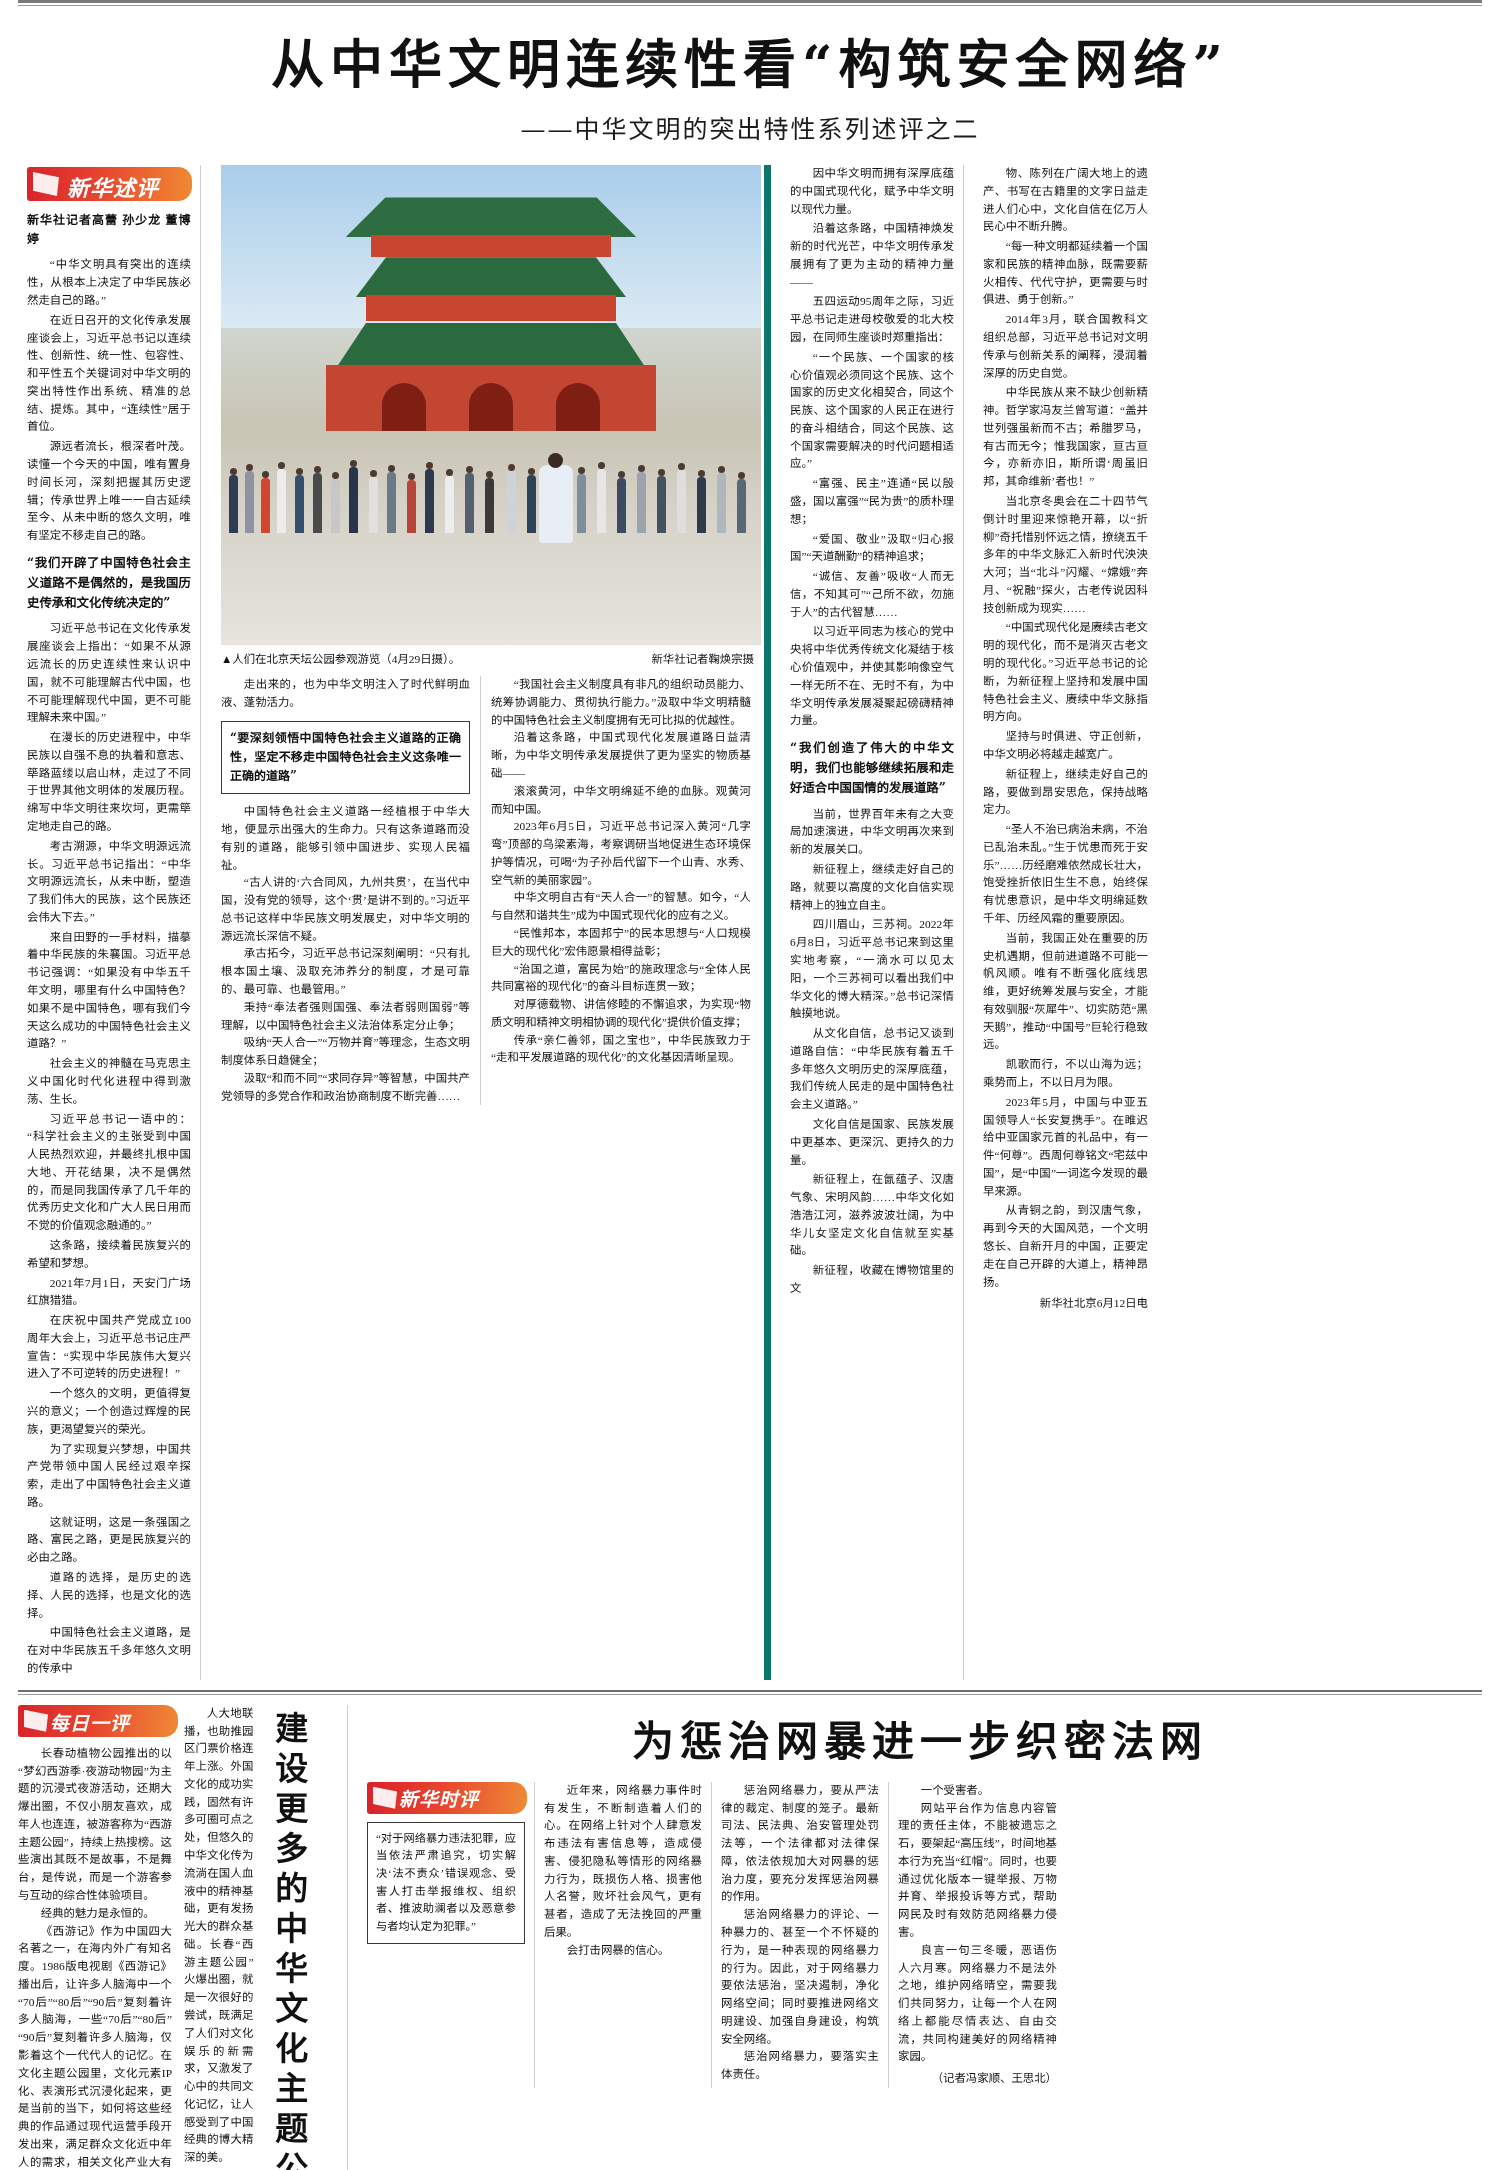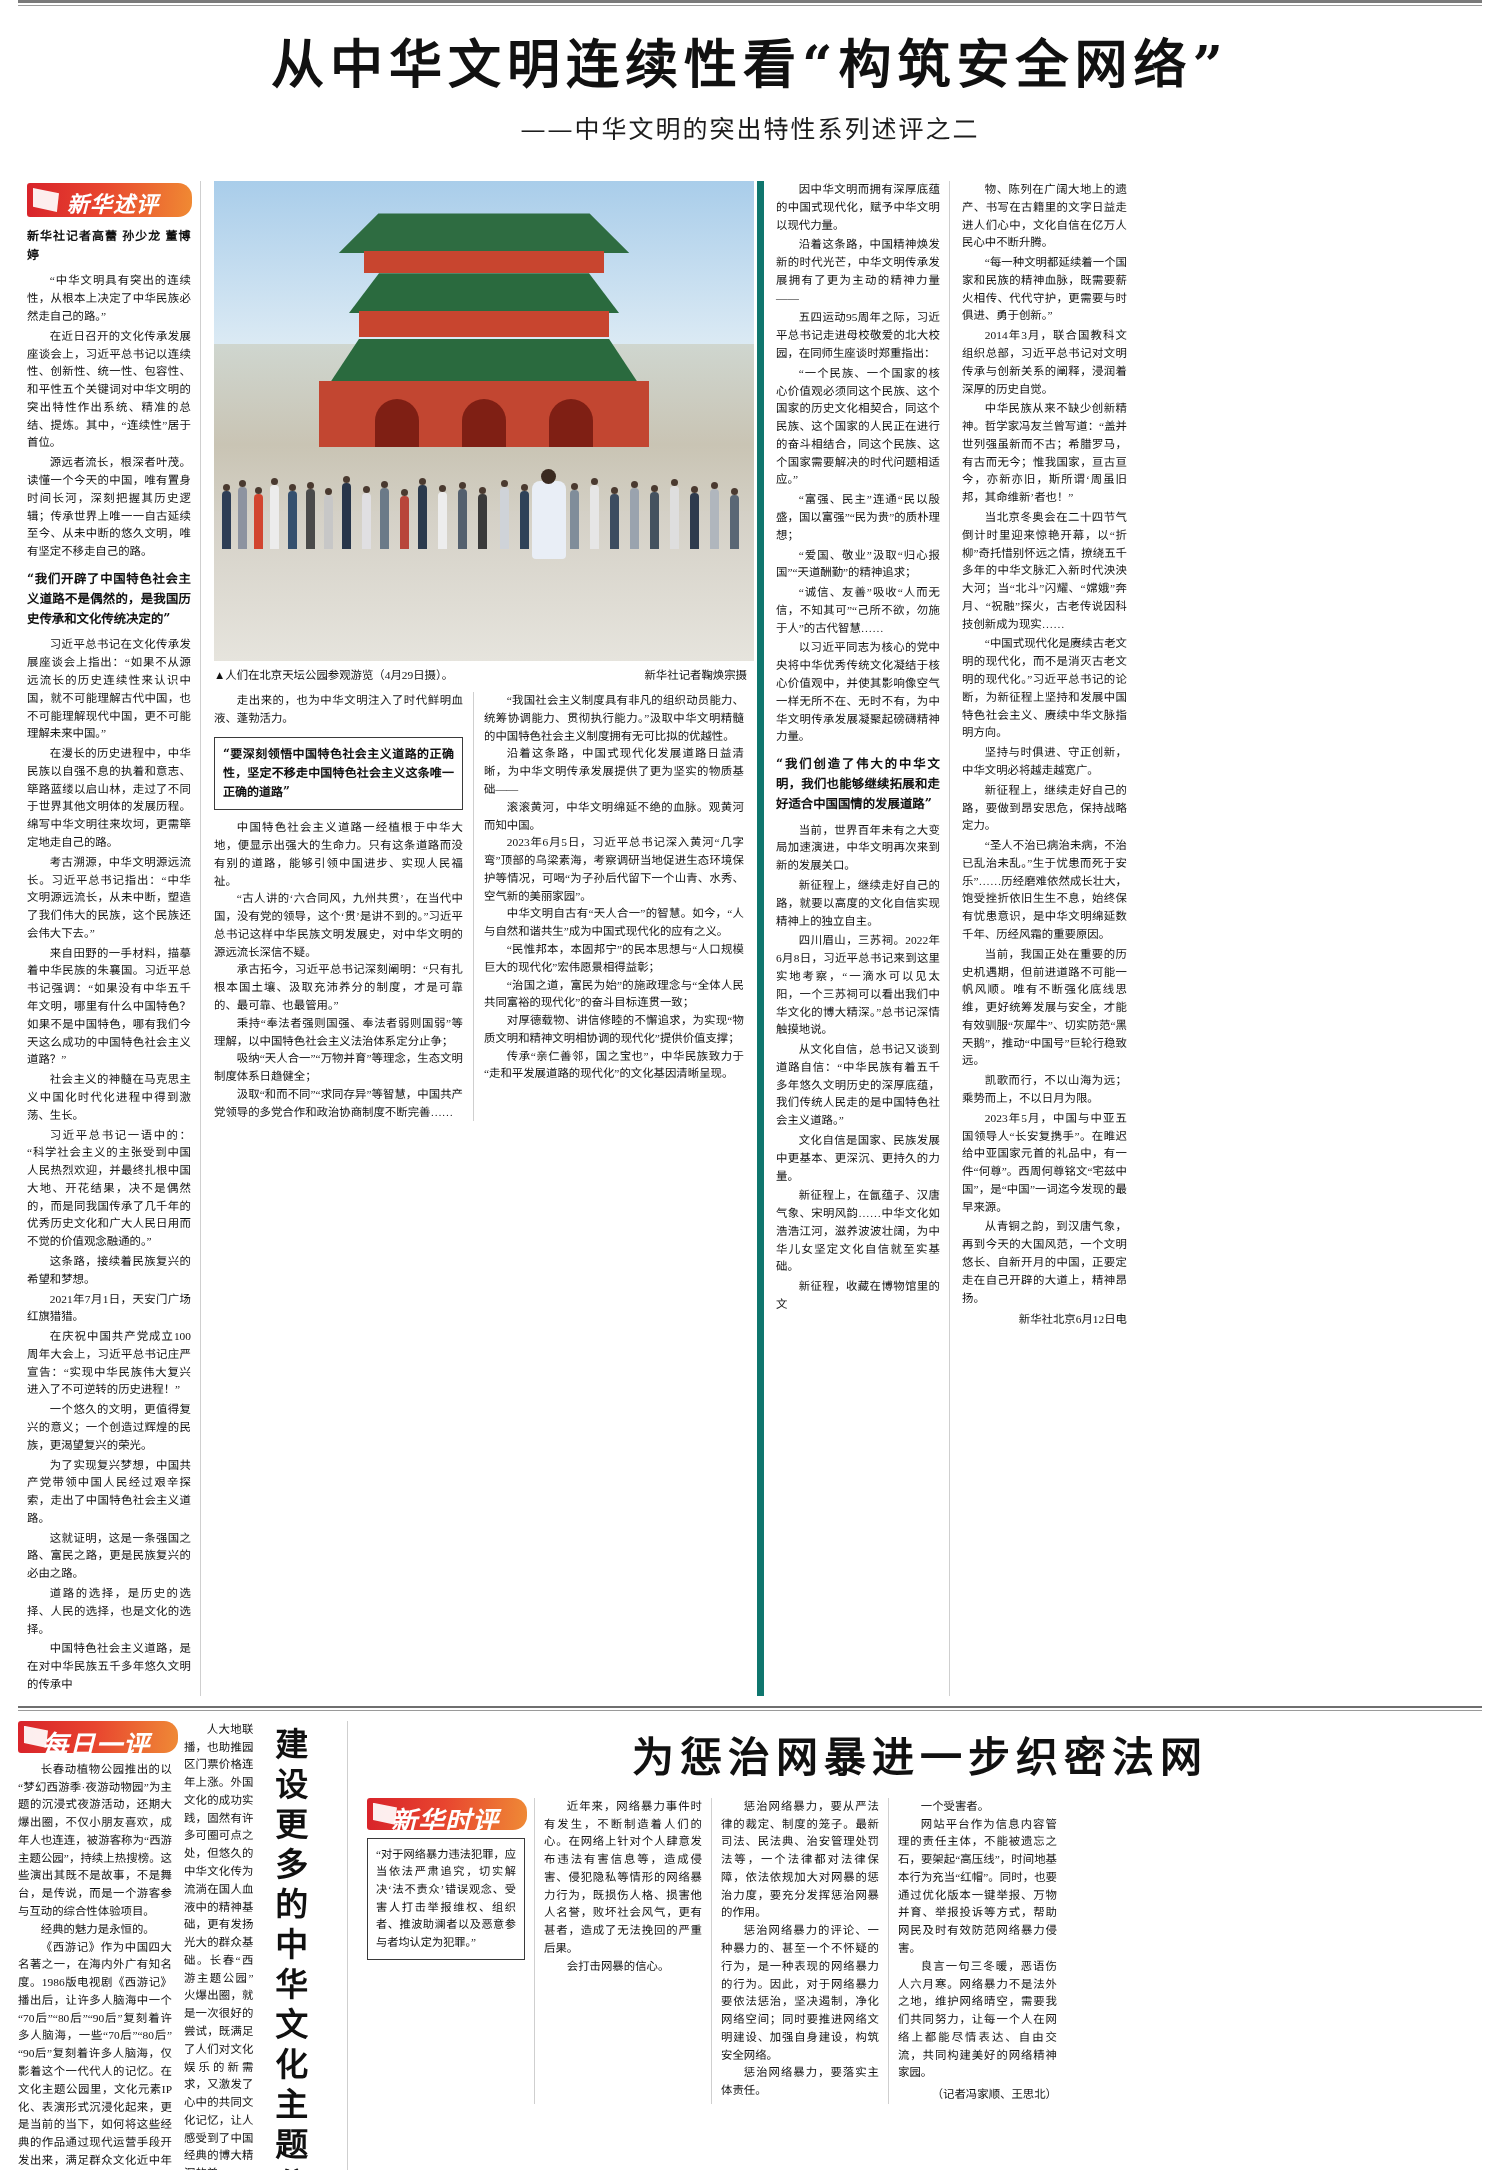--- a/index.html
+++ b/index.html
@@ -53,21 +53,21 @@
     font-family:"DejaVu Serif",serif;
     font-size:53px; font-weight:bold; letter-spacing:6px;
     color:#111; line-height:1.15;
   }
   .subheadline {
     margin-top:14px; font-size:25px; letter-spacing:2px;
     font-family:"DejaVu Serif",serif; color:#1c1c1c;
   }
 
   
-  .top-area { display:flex; gap:3px; margin-top:30px; }
+  .top-area { display:flex; gap:10px; margin-top:14px; }
   .col {
     width:183px; padding:0 9px;
     border-right:1px solid #cfcfcf;
     font-size:11.4px; line-height:1.56; text-align:justify;
   }
   .col:last-child { border-right:none; }
   .col p { text-indent:2em; margin-bottom:2px; }
 
   
   .badge {
@@ -183,22 +183,22 @@
     height:560px; margin-top:6px;
   }
   .badge2 {
     display:block; width:160px; height:32px; margin:0 0 8px 0;
     border-radius:3px 14px 14px 3px;
     background:linear-gradient(95deg,#d8232a 0%,#e8452f 48%,#ef8a36 100%);
     position:relative; overflow:hidden;
   }
   .badge2 .flag { position:absolute; left:6px; top:5px; width:24px; height:22px;
     background:#fff; clip-path:polygon(0 0,100% 22%,92% 100%,0 78%); opacity:.92;}
-  .badge2 .btxt { position:absolute; left:24px; top:3px; color:#fff; font-weight:bold;
-    font-style:italic; font-family:"DejaVu Serif",serif; font-size:26px; letter-spacing:1px;}
+  .badge2 .btxt { position:absolute; left:32px; top:3px; color:#fff; font-weight:bold;
+    font-style:italic; font-family:"DejaVu Serif",serif; font-size:19px; letter-spacing:1px;}
 
   .lower-right { flex:1; padding-left:10px; }
   h2.sec-headline {
     text-align:center; font-family:"DejaVu Serif",serif;
     font-size:42px; font-weight:bold; letter-spacing:6px; margin:2px 0 14px;
   }
   .sec-cols { display:flex; }
   .sec-cols .col2 {
     width:177px; padding:0 9px; border-right:1px solid #cfcfcf;
     font-size:11.4px; line-height:1.56; text-align:justify;

